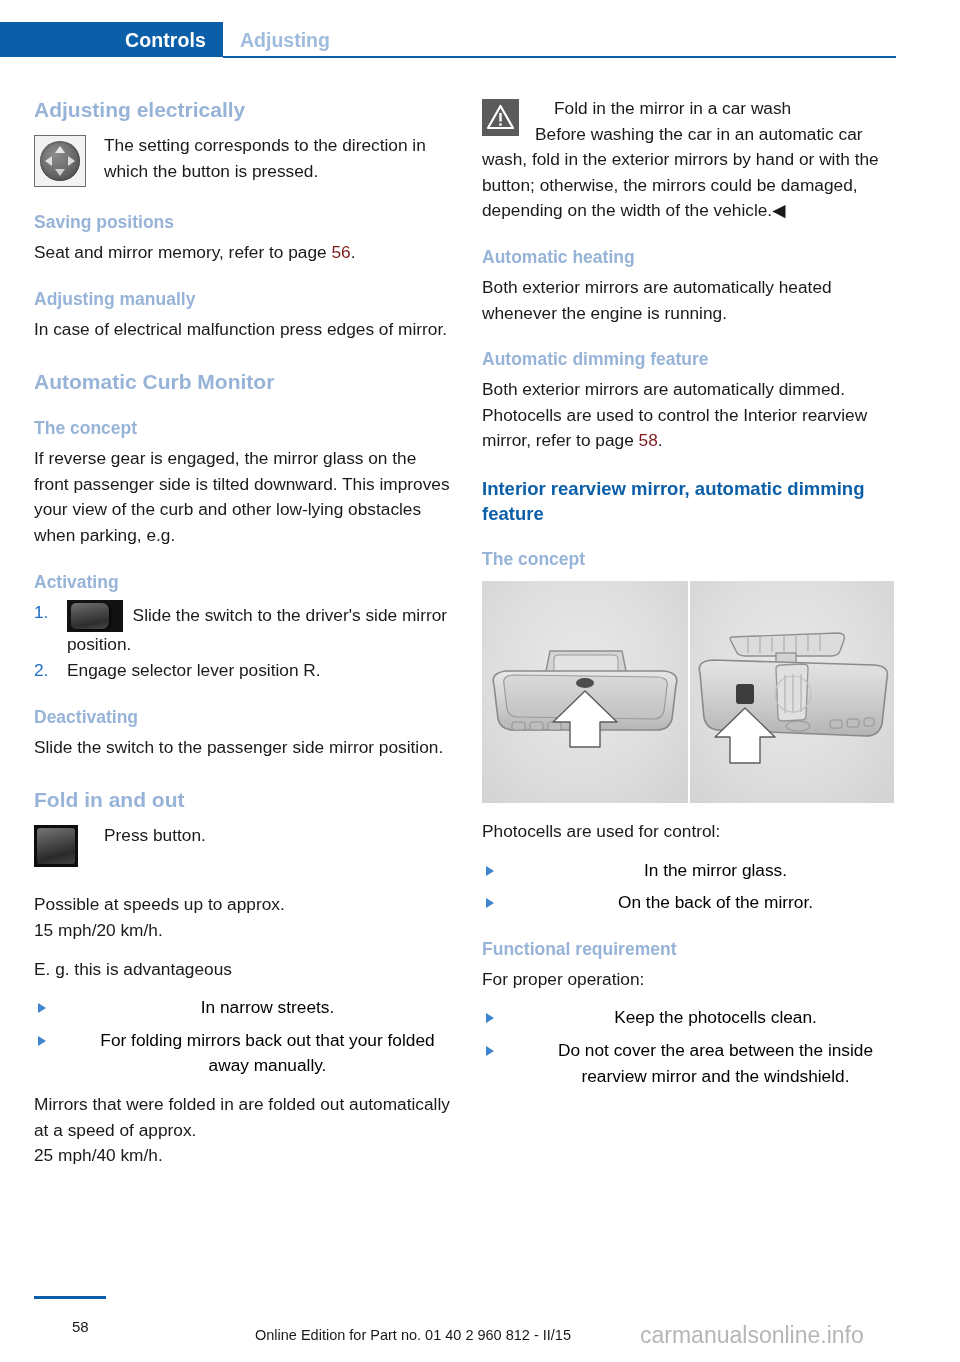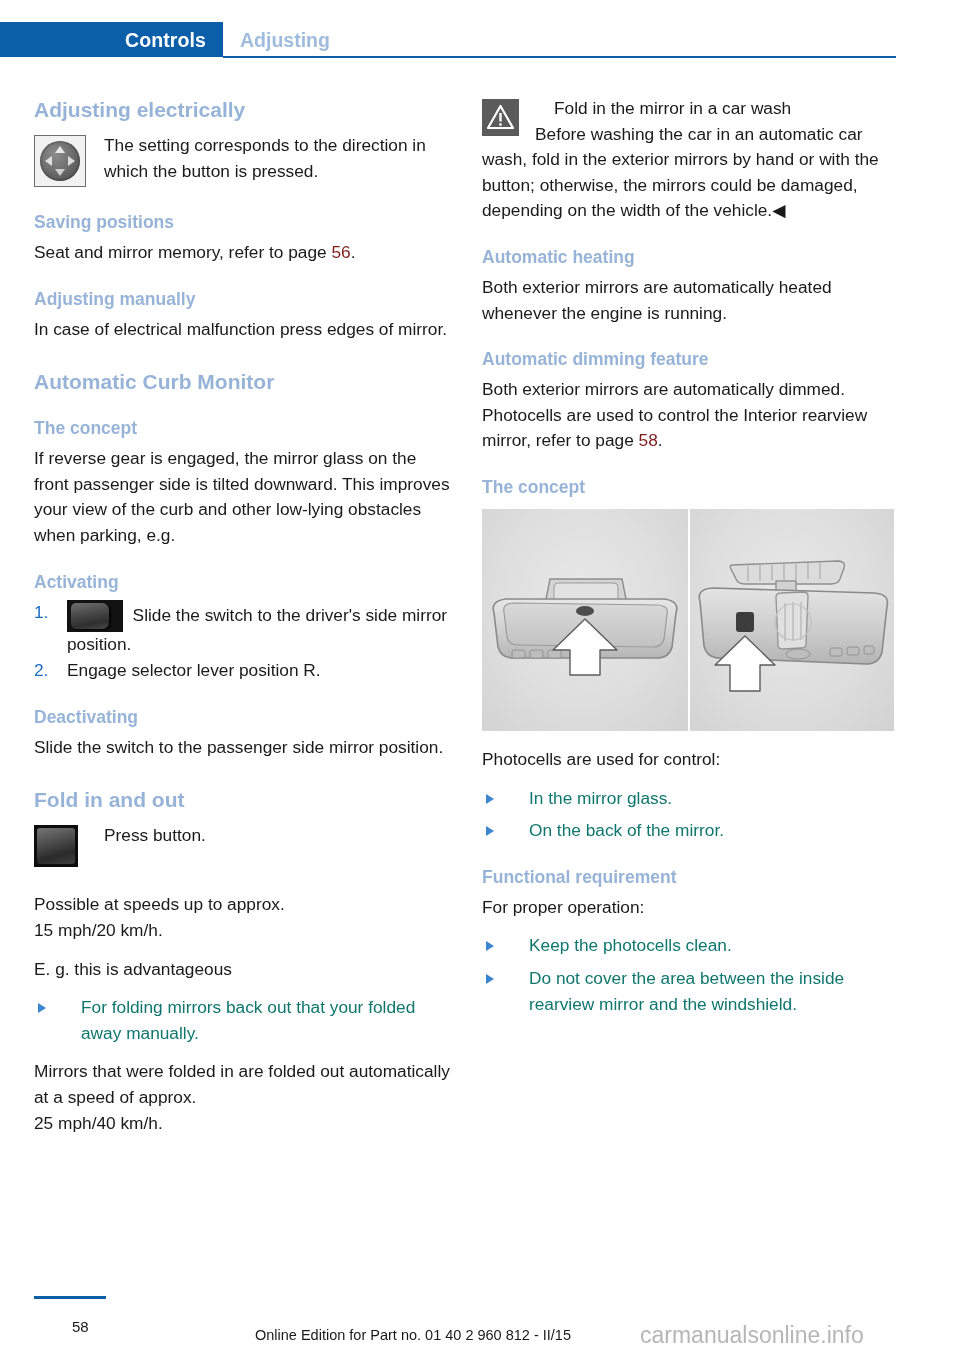--- a/index.html
+++ b/index.html
@@ -222,24 +222,25 @@
     left: 0; top: 0;
     color: #1b6ec4;
     font-weight: normal;
   }
 
   
   ul.bullets { list-style: none; margin-bottom: 13px; }
   ul.bullets > li {
     position: relative;
     padding-left: 47px;
-    color: #0f766e;
+    color: #000000;
     font-size: 17.3px;
     line-height: 25.6px;
     margin-bottom: 7px;
+    text-align: center;
   }
   ul.bullets > li .tri {
     position: absolute;
     left: 4px; top: 8px;
     width: 0; height: 0;
     border-top: 5px solid transparent;
     border-bottom: 5px solid transparent;
     border-left: 8px solid #3d86cf;
   }
 
@@ -343,20 +344,21 @@
   <div class="icon-para">
     <div class="press-icon"></div>
     <div class="ip-text">Press button.</div>
   </div>
 
   <p class="body" style="white-space:pre-line">Possible at speeds up to approx.
 15 mph/20 km/h.</p>
   <p class="body">E. g. this is advantageous</p>
 
   <ul class="bullets">
+    <li><span class="tri"></span><span>In narrow streets.</span></li>
     <li><span class="tri"></span><span>For folding mirrors back out that your folded away manually.</span></li>
   </ul>
 
   <p class="body" style="white-space:pre-line">Mirrors that were folded in are folded out automatically at a speed of approx.
 25 mph/40 km/h.</p>
 </div>
 
 <div class="col col-right">
 
   <div class="warn-block">
@@ -370,20 +372,21 @@
     <div class="warn-title">Fold in the mirror in a car wash</div>
     <div class="warn-body">Before washing the car in an automatic car wash, fold in the exterior mirrors by hand or with the button; otherwise, the mirrors could be damaged, depending on the width of the vehicle.◀</div>
   </div>
 
   <div class="h-sub">Automatic heating</div>
   <p class="body">Both exterior mirrors are automatically heated whenever the engine is running.</p>
 
   <div class="h-sub">Automatic dimming feature</div>
   <p class="body"><span>Both exterior mirrors are automatically dimmed. Photocells are used to control the Interior rearview mirror, refer to page </span><span class="pageref">58</span><span>.</span></p>
 
+  <div class="h-section">Interior rearview mirror, automatic dimming feature</div>
 
   <div class="h-sub">The concept</div>
 
   <div class="figure">
     <div class="fig-half">
       <svg width="206" height="222" viewBox="0 0 206 222" aria-hidden="true">
         <defs>
           <linearGradient id="mbodyA" x1="0" y1="0" x2="0" y2="1">
             <stop offset="0%" stop-color="#e7e7e7"></stop>
             <stop offset="55%" stop-color="#cfcfcf"></stop>

